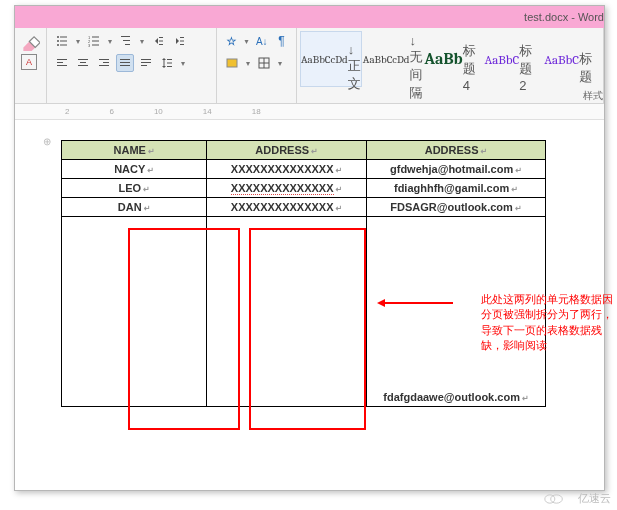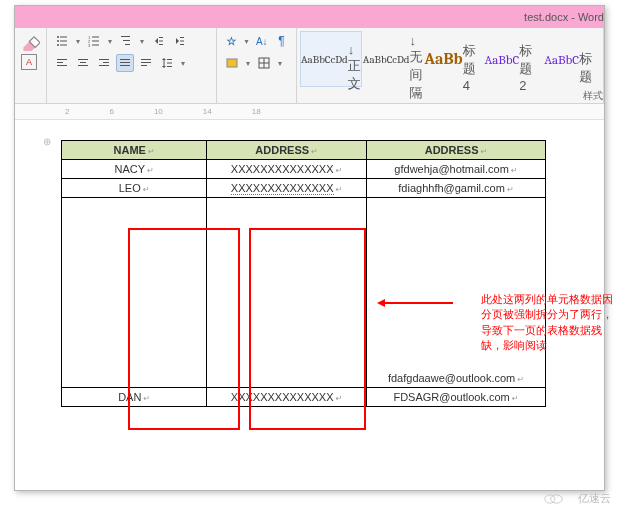--- a/index.html
+++ b/index.html
@@ -16,28 +16,28 @@
 .ic{width:18px;height:18px;display:flex;align-items:center;justify-content:center;font-size:10px;color:#555;border:1px solid transparent;border-radius:2px}
 .ic svg{width:12px;height:12px}
 .drop{width:8px;height:18px;font-size:8px;color:#777;display:flex;align-items:center;justify-content:center}
 .boxA{border:1px solid #888;width:16px;height:16px;font-size:9px;display:flex;align-items:center;justify-content:center;color:#c33}
 .eraser{width:20px;height:18px;display:flex;align-items:center;justify-content:center}
 .styles{flex:1;display:flex;align-items:flex-start;padding:3px 0 14px 3px;overflow:hidden}
 .styles .lbl{position:absolute;bottom:0;left:0;right:0;text-align:right;font-size:10px;color:#666;height:14px;line-height:14px}
 .styleItem{width:62px;height:56px;border:1px solid transparent;display:flex;flex-direction:row;align-items:center;justify-content:center;cursor:pointer}
 .styleItem.sel{border-color:#c8d8ec;background:#eaf1fb}
 .styleItem .prev{font-size:11px;color:#444;font-family:Cambria,serif;height:22px;display:flex;align-items:center}
-.styleItem .prev.h{font-size:16px;font-weight:bold;color:#a16207}
+.styleItem .prev.h{font-size:16px;font-weight:bold;color:#14532d}
 .styleItem .prev.h2{font-size:13px;color:#6d28d9}
 .styleItem .sname{font-size:13px;color:#555;margin-top:17px}
 .ruler{height:16px;background:#fafafa;border-bottom:1px solid #e0e0e0;display:flex;align-items:center;padding-left:50px;gap:40px;font-size:8px;color:#aaa}
 .doc{position:relative;height:calc(100% - 22px - 22px - 76px - 16px);overflow:hidden;padding:20px 0 0 46px}
 .page{position:relative;width:500px}
 table.wtbl{border-collapse:collapse;width:485px;font-size:11px}
-table.wtbl th,table.wtbl td{border:1px solid #000;padding:3px 6px;text-align:center;color:#333;position:relative;font-weight:normal}
+table.wtbl th,table.wtbl td{border:1px solid #000;padding:3px 6px;text-align:center;color:#333;position:relative;font-weight:bold}
 table.wtbl th{background:#d5e3b5}
 table.wtbl .sq{font-size:8px;color:#999;margin-left:2px}
 .redbox{position:absolute;border:2px solid #f00;pointer-events:none}
 .rb1{left:113px;top:222px;width:112px;height:202px}
 .rb2{left:234px;top:222px;width:117px;height:202px}
 .arrow{position:absolute;left:366px;top:296px;width:72px;height:0;border-top:2px solid #f00}
 .arrow:before{content:"";position:absolute;left:-8px;top:-5px;border:4px solid transparent;border-right:8px solid #f00}
 .note{position:absolute;left:466px;top:286px;width:140px;font-size:11px;color:#f00;line-height:1.4}
 .watermark{position:absolute;right:6px;bottom:4px;font-size:11px;color:#bbb;display:flex;align-items:center;gap:14px}
 .watermark svg{width:20px;height:12px}
@@ -245,29 +245,29 @@
         <tr>
               <td><span>NACY</span><span class="sq">↵</span></td>
               <td><span>XXXXXXXXXXXXXX</span><span class="sq">↵</span></td>
               <td><span>gfdwehja@hotmail.com</span><span class="sq">↵</span></td>
             </tr>
         <tr>
               <td><span>LEO</span><span class="sq">↵</span></td>
               <td><span style="border-bottom:1px dotted #d44">XXXXXXXXXXXXXX</span><span class="sq">↵</span></td>
               <td><span>fdiaghhfh@gamil.com</span><span class="sq">↵</span></td>
             </tr>
+        <tr>
+              <td><span>DAN</span><span class="sq">↵</span></td>
+              <td><span>XXXXXXXXXXXXXX</span><span class="sq">↵</span></td>
+              <td><span>FDSAGR@outlook.com</span><span class="sq">↵</span></td>
+            </tr>
         <tr style="height:190px">
               <td style="vertical-align:bottom"><span></span></td>
               <td style="vertical-align:bottom"><span></span></td>
               <td style="vertical-align:bottom"><span>fdafgdaawe@outlook.com</span><span class="sq">↵</span></td>
-            </tr>
-        <tr>
-              <td><span>DAN</span><span class="sq">↵</span></td>
-              <td><span>XXXXXXXXXXXXXX</span><span class="sq">↵</span></td>
-              <td><span>FDSAGR@outlook.com</span><span class="sq">↵</span></td>
             </tr>
       </tbody>
         </table>
     </div>
   </div>
 
   <div class="redbox rb1"></div>
   <div class="redbox rb2"></div>
   <div class="arrow"></div>
   <div class="note">此处这两列的单元格数据因分页被强制拆分为了两行，导致下一页的表格数据残缺，影响阅读</div>

